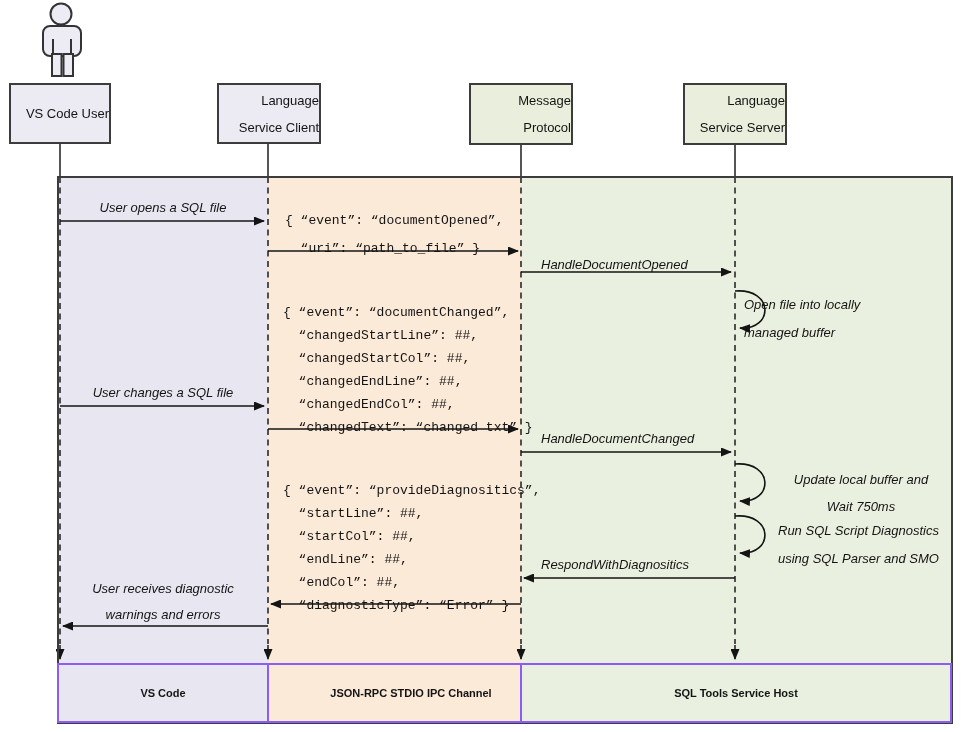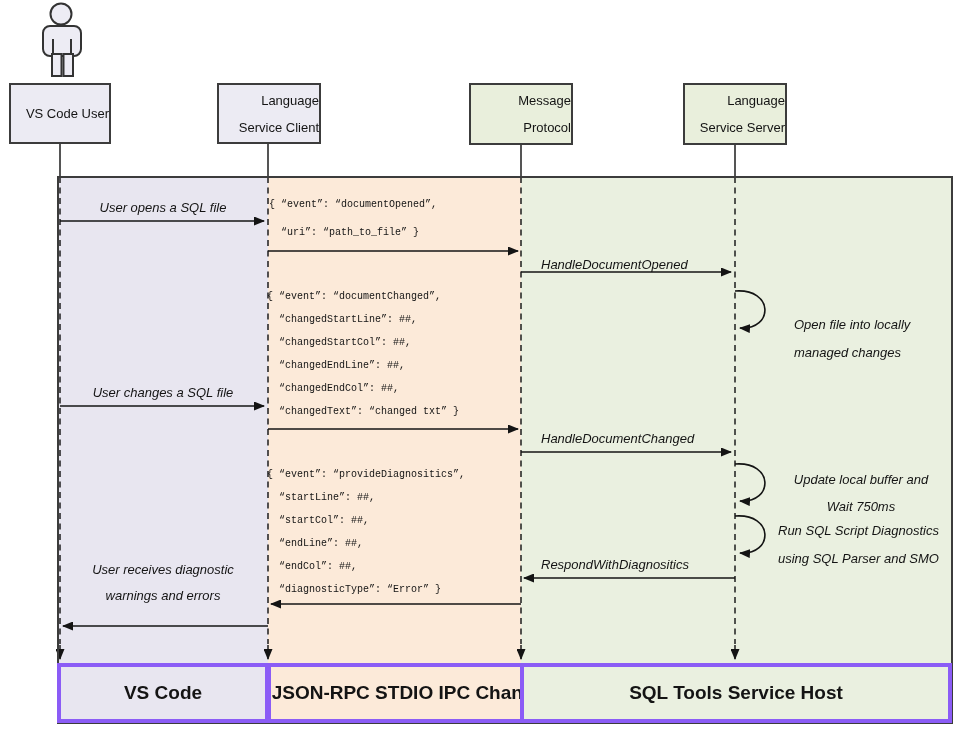--- a/index.html
+++ b/index.html
@@ -16,27 +16,27 @@
   .lane-host{left:521px;width:430px;background:var(--lane-host);}
   .lanes-border{position:absolute;left:57px;top:176px;width:896px;height:548px;
                 border:2px solid var(--border);box-sizing:border-box;pointer-events:none;}
   
   .hdr-box{position:absolute;border:2px solid var(--border);box-sizing:border-box;
            display:flex;flex-direction:column;align-items:flex-end;justify-content:center;
            font-size:13px;line-height:27px;text-align:center;}
   .hdr-left{background:var(--box-left);}
   .hdr-right{background:var(--box-right);}
   
-  .ftr-cell{position:absolute;top:663px;height:60px;border:4px solid #8b5cf6;box-sizing:border-box;
-            display:flex;align-items:center;justify-content:center;font-weight:bold;font-size:19px;}
+  .ftr-cell{position:absolute;top:663px;height:60px;border:2px solid #8b5cf6;box-sizing:border-box;
+            display:flex;align-items:center;justify-content:center;font-weight:bold;font-size:11px;}
   
   .lbl{position:absolute;font-style:italic;font-size:13px;white-space:nowrap;}
   .lbl-c{text-align:center;}
-  .payload{position:absolute;margin:0;font-family:"Liberation Mono",monospace;
-           font-size:10px;white-space:pre;color:var(--ink);}
+  .payload{position:absolute;margin:16px;font-family:"Liberation Mono",monospace;
+           font-size:13px;white-space:pre;color:var(--ink);}
   svg.overlay{position:absolute;left:0;top:0;}
 </style>
 </head>
 <body>
 
 <div class="canvas">
 
   <div class="lane lane-vscode"></div>
   <div class="lane lane-channel"></div>
   <div class="lane lane-host"></div>
@@ -109,32 +109,32 @@
     <div>Message</div>
     <div>Protocol</div>
   </div>
   <div class="hdr-box hdr-right" style="left:683px;top:83px;width:104px;height:62px;">
     <div>Language</div>
     <div>Service Server</div>
   </div>
 
   <div class="lbl lbl-c" style="left:60px;top:200px;width:206px;">User opens a SQL file</div>
   <div class="lbl lbl-c" style="left:60px;top:385px;width:206px;">User changes a SQL file</div>
-  <div class="lbl lbl-c" style="left:60px;top:557px;width:206px;line-height:26px;">
+  <div class="lbl lbl-c" style="left:60px;top:576px;width:206px;line-height:26px;">
     <div>User receives diagnostic</div>
     <div>warnings and errors</div>
   </div>
 
   <div class="lbl" style="left:541px;top:251px;margin-top:6px;">HandleDocumentOpened</div>
   <div class="lbl" style="left:541px;top:431px;">HandleDocumentChanged</div>
   <div class="lbl" style="left:541px;top:557px;">RespondWithDiagnositics</div>
 
-  <div class="lbl" style="left:794px;top:291px;line-height:28px;margin-top:20px;">
+  <div class="lbl" style="left:744px;top:291px;line-height:28px;">
     <div>Open file into locally</div>
-    <div>managed changes</div>
+    <div>managed buffer</div>
   </div>
   <div class="lbl lbl-c" style="left:770px;top:466px;width:182px;line-height:27px;">
     <div>Update local buffer and</div>
     <div>Wait 750ms</div>
   </div>
   <div class="lbl" style="left:778px;top:517px;line-height:28px;">
     <div>Run SQL Script Diagnostics</div>
     <div>using SQL Parser and SMO</div>
   </div>
 

